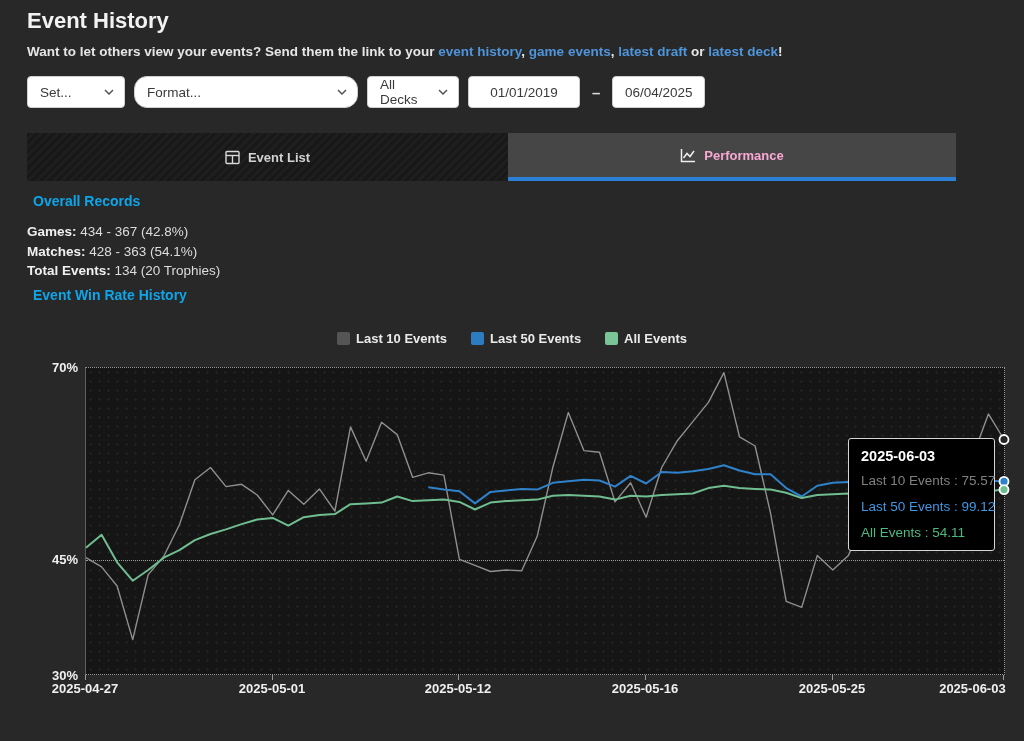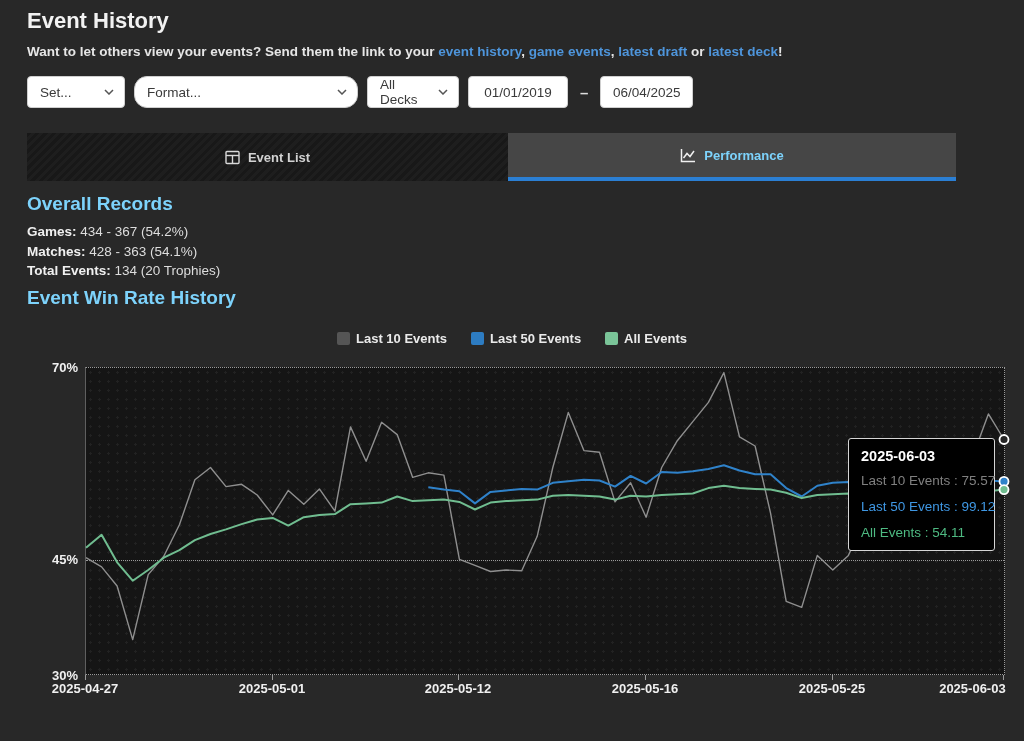--- a/index.html
+++ b/index.html
@@ -17,34 +17,34 @@
   .filters { position:absolute; top:76px; left:27px; display:flex; align-items:center; gap:9px; }
   .select, .date-input {
     height:32px; background:#ffffff; border:1px solid #cfcfcf; border-radius:4px;
     color:#3a3a3a; font-size:13.5px; font-family:"Liberation Sans", sans-serif;
   }
   .select { display:flex; align-items:center; justify-content:space-between; padding:0 10px 0 12px; cursor:pointer; }
   .select .chev { margin-left:8px; display:flex; }
   .sel-set { width:98px; }
   .sel-format { width:224px;border-radius:13px; }
   .sel-decks { width:92px; }
-  .date-input { width:100px; text-align:center; outline:none; }
+  .date-input { width:112px; text-align:center; outline:none; }
   .date-to { width:93px; }
   .date-sep { color:#dddddd; font-size:15px; font-weight:bold; padding:0 3px; }
   
   .tabs { position:absolute; top:133px; left:27px; width:981px; height:48px; display:flex; }
   .tab { display:flex; align-items:center; justify-content:center; gap:8px; font-size:13px; font-weight:bold; cursor:pointer; }
   .tab-event-list {
     width:481px; color:#d2d2d2;
     background:repeating-linear-gradient(135deg,#181818 0px,#181818 3px,#1e1e1e 3px,#1e1e1e 6px);
   }
-  .tab-performance { width:448px; color:#7dd3fc; background:#464646; border-bottom:4px solid var(--accent); }
+  .tab-performance { width:448px; color:#f9a8d4; background:#464646; border-bottom:4px solid var(--accent); }
   .tab svg { display:block; }
   
-  .section-heading { position:absolute; left:27px; font-size:19px; font-weight:bold; color:#7dd3fc; }
+  .section-heading { position:absolute; left:33px; font-size:14px; font-weight:bold; color:#0ea5e9; }
   #records-heading { top:193px; }
   #chart-heading { top:287px; }
   .records { position:absolute; top:222px; left:27px; font-size:13.5px; line-height:19.5px; }
   .records b { color:#f0f0f0; }
   .records span.val { color:#dddddd; font-weight:normal; }
   
   .legend { position:absolute; top:331px; left:0; width:100%; display:flex; justify-content:center; gap:24px; }
   .legend-item { display:flex; align-items:center; gap:6px; cursor:pointer; }
   .legend-swatch { width:13px; height:13px; border-radius:2px; display:inline-block; }
   .legend-label { font-size:13px; font-weight:bold; color:#eaeaea; }
@@ -131,21 +131,21 @@
             <polyline points="3.5,10 7,5.5 10,8.5 14,3" fill="none" stroke="#f0f0f0" stroke-width="1.5"></polyline>
           </svg>
       </span>
       <span>Performance</span>
     </div>
   </div>
 
   <h2 class="section-heading" id="records-heading">Overall Records</h2>
 
   <div class="records">
-    <div><b>Games:</b> <span class="val">434 - 367 (54.2%)</span></div>
+    <div><b>Games:</b> <span class="val">434 - 367 (42.8%)</span></div>
     <div><b>Matches:</b> <span class="val">428 - 363 (54.1%)</span></div>
     <div><b>Total Events:</b> <span class="val">134 (20 Trophies)</span></div>
   </div>
 
   <h2 class="section-heading" id="chart-heading">Event Win Rate History</h2>
 
   <div class="legend">
     <div class="legend-item">
       <span class="legend-swatch" style="background: rgb(85, 85, 85);"></span>
       <span class="legend-label">Last 10 Events</span>

